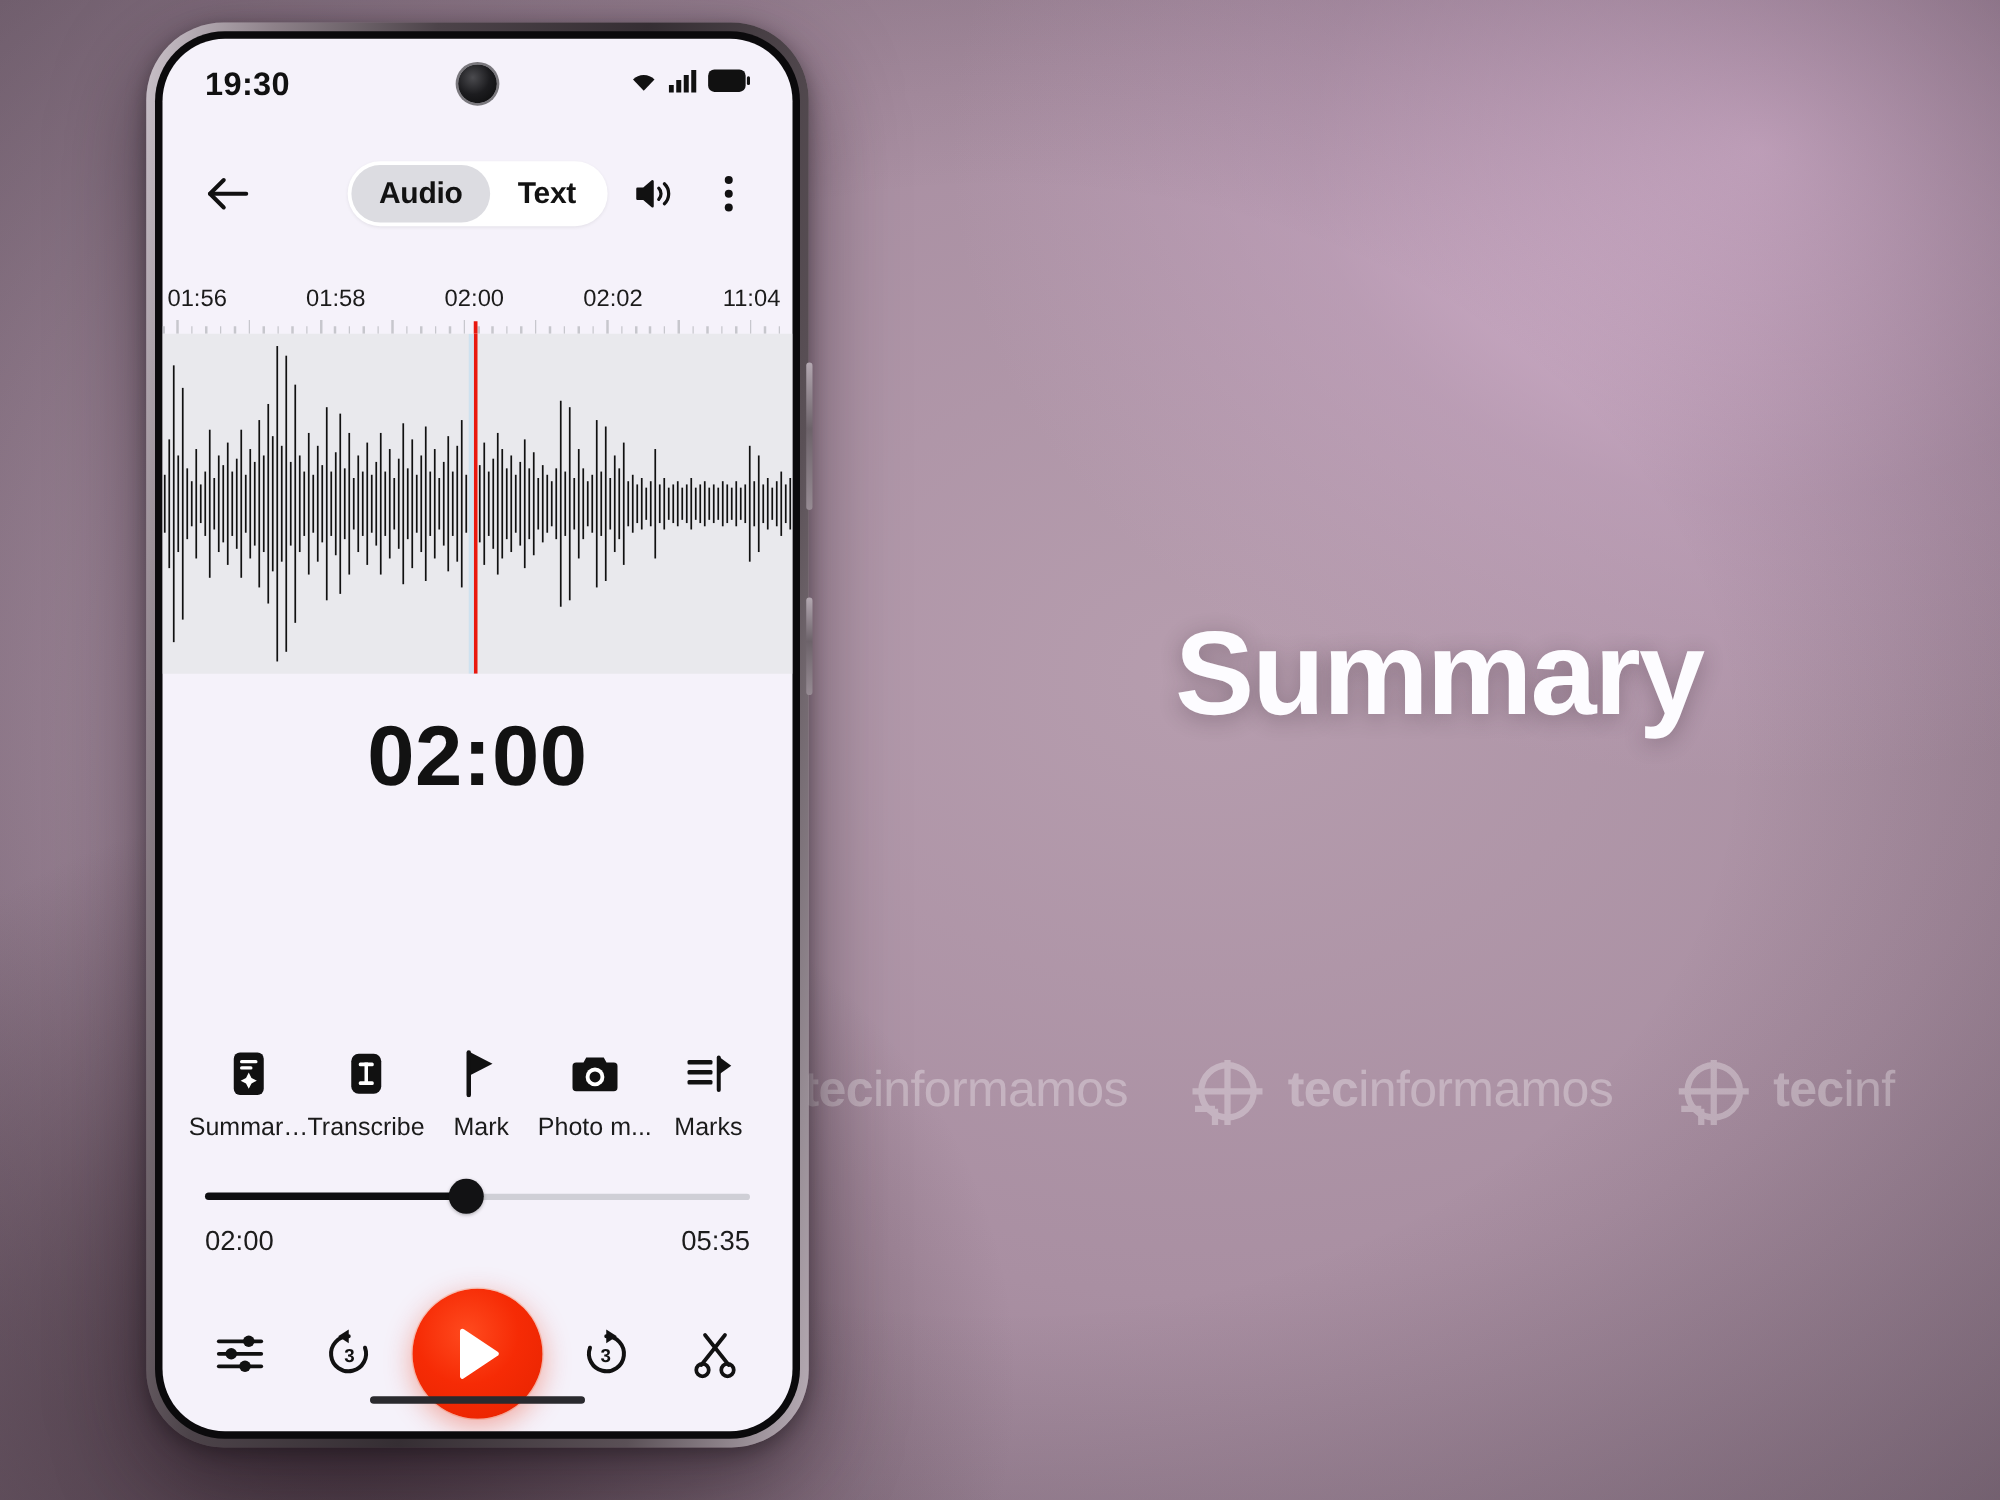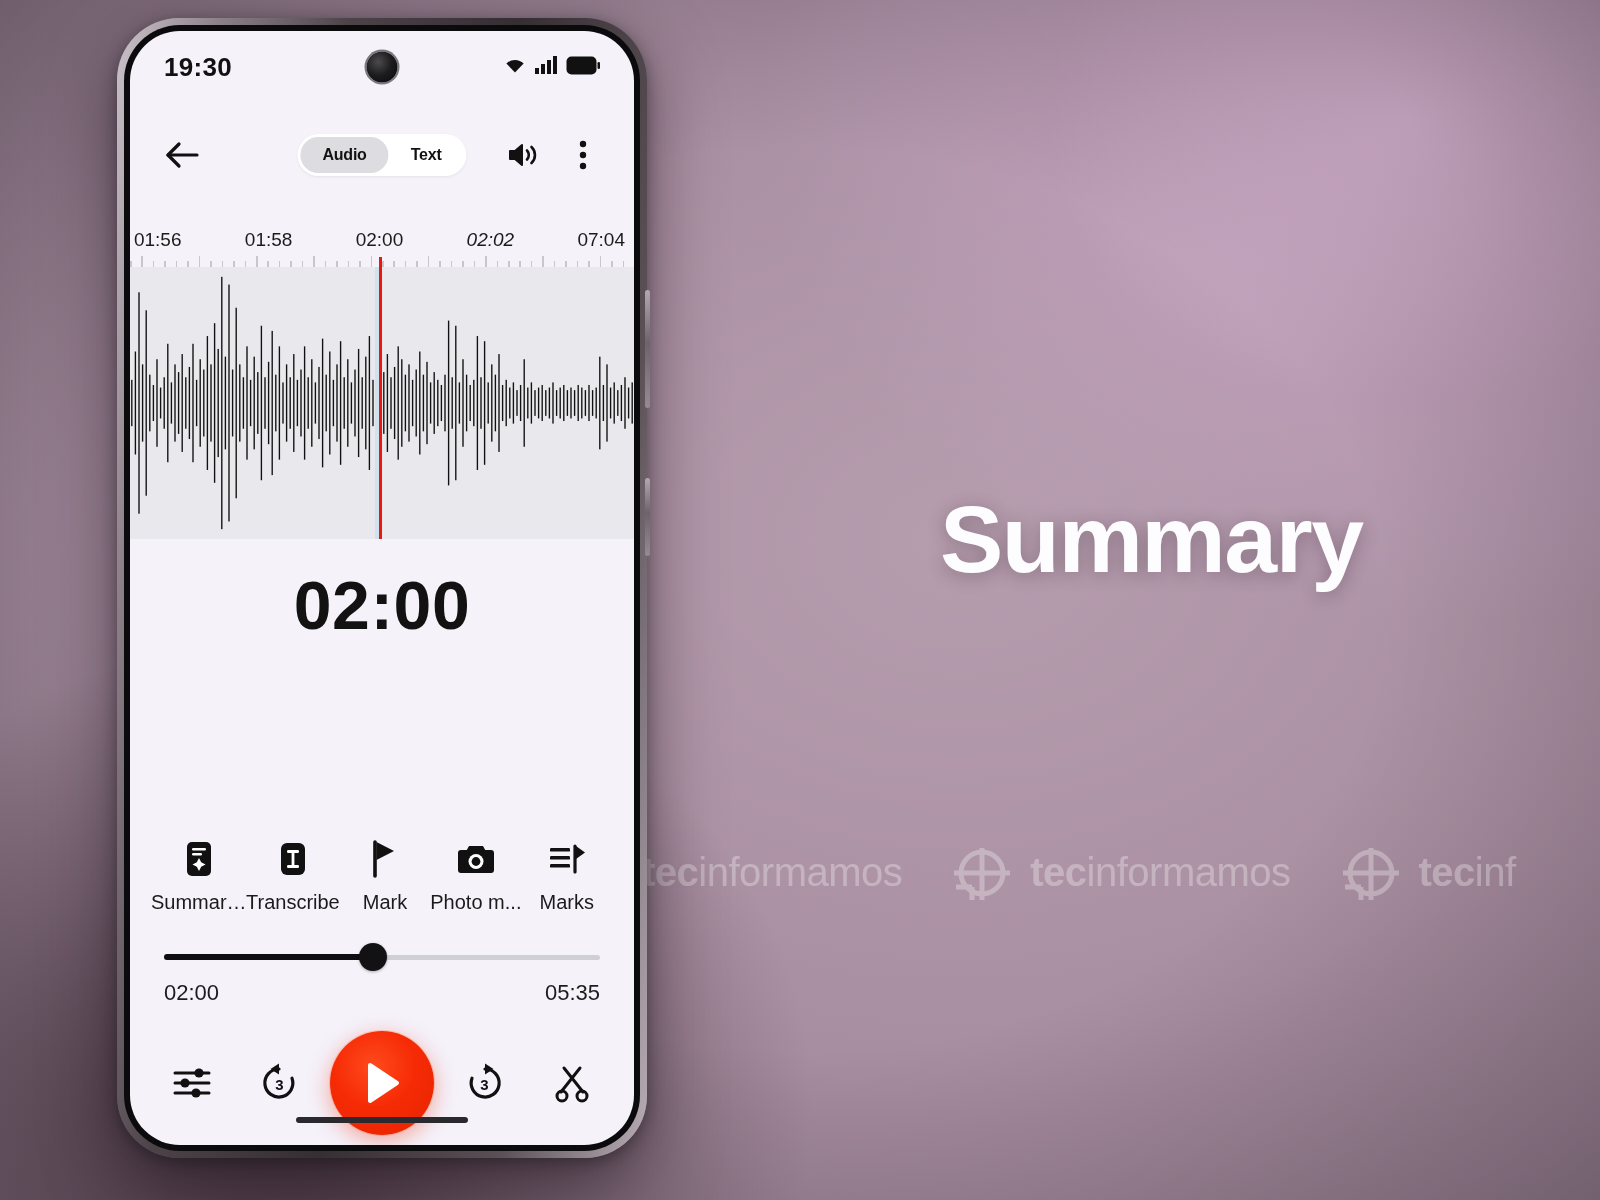--- a/index.html
+++ b/index.html
@@ -97,21 +97,21 @@
     position:absolute; top:88px; left:0; right:0; height:72px;
     display:flex; align-items:center; padding:0 28px;
   }
   #back { width:48px; height:48px; display:flex; align-items:center; justify-content:center; cursor:pointer; }
   #segment {
     position:absolute; left:50%; transform:translateX(-50%);
     display:flex; background:#ffffff; border-radius:26px; padding:3px;
     box-shadow:0 1px 3px rgba(0,0,0,0.07);
   }
   .seg {
-    font-size:16px; font-weight:700; color:#121212;
+    font-size:24px; font-weight:700; color:#121212;
     padding:9px 22px; border-radius:23px; cursor:pointer; letter-spacing:-0.2px;
   }
   .seg.active { background:#dcdce1; }
   #topright { margin-left:auto; display:flex; align-items:center; gap:14px; }
   .tb-ic { width:46px; height:46px; display:flex; align-items:center; justify-content:center; cursor:pointer; }
 
   
   #ruler {
     position:absolute; top:198px; left:0; right:0; height:38px;
   }
@@ -303,22 +303,22 @@
             </svg>
           </div>
         </div>
       </div>
 
       <div id="ruler">
         <div id="ruler-labels">
             <div class="rl" style="left: 5.5%;">01:56</div>
             <div class="rl" style="left: 27.5%;">01:58</div>
             <div class="rl" style="left: 49.5%;">02:00</div>
-            <div class="rl" style="left: 71.5%; font-style: italic;">02:02</div>
-            <div class="rl" style="left: 93.5%;">07:04</div>
+            <div class="rl" style="left: 71.5%;">02:02</div>
+            <div class="rl" style="left: 93.5%;">11:04</div>
           </div>
         <div id="ticks">
             <div class="tk" style="left: 0%; height: 6px;"></div>
             <div class="tk" style="left: 2.27273%; height: 11px;"></div>
             <div class="tk" style="left: 4.54545%; height: 6px;"></div>
             <div class="tk" style="left: 6.81818%; height: 6px;"></div>
             <div class="tk" style="left: 9.09091%; height: 6px;"></div>
             <div class="tk" style="left: 11.3636%; height: 6px;"></div>
             <div class="tk" style="left: 13.6364%; height: 11px;"></div>
             <div class="tk" style="left: 15.9091%; height: 6px;"></div>

